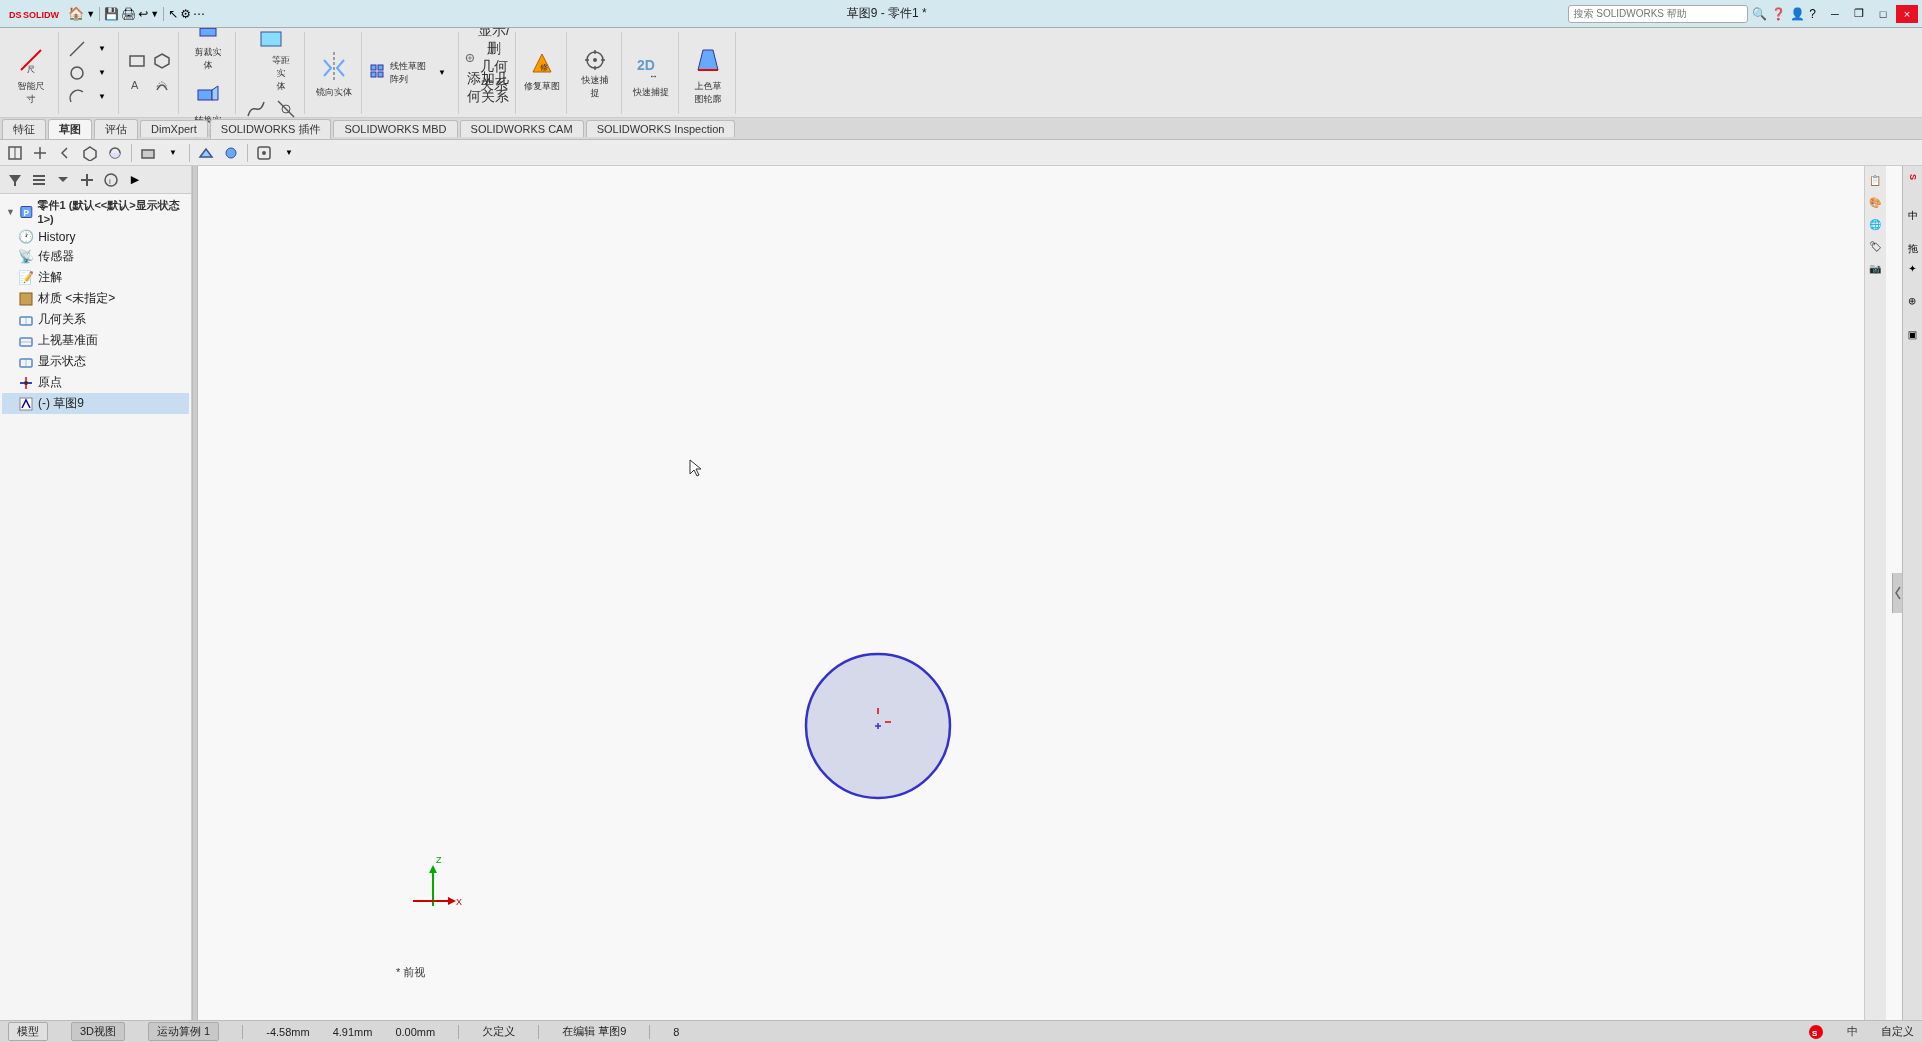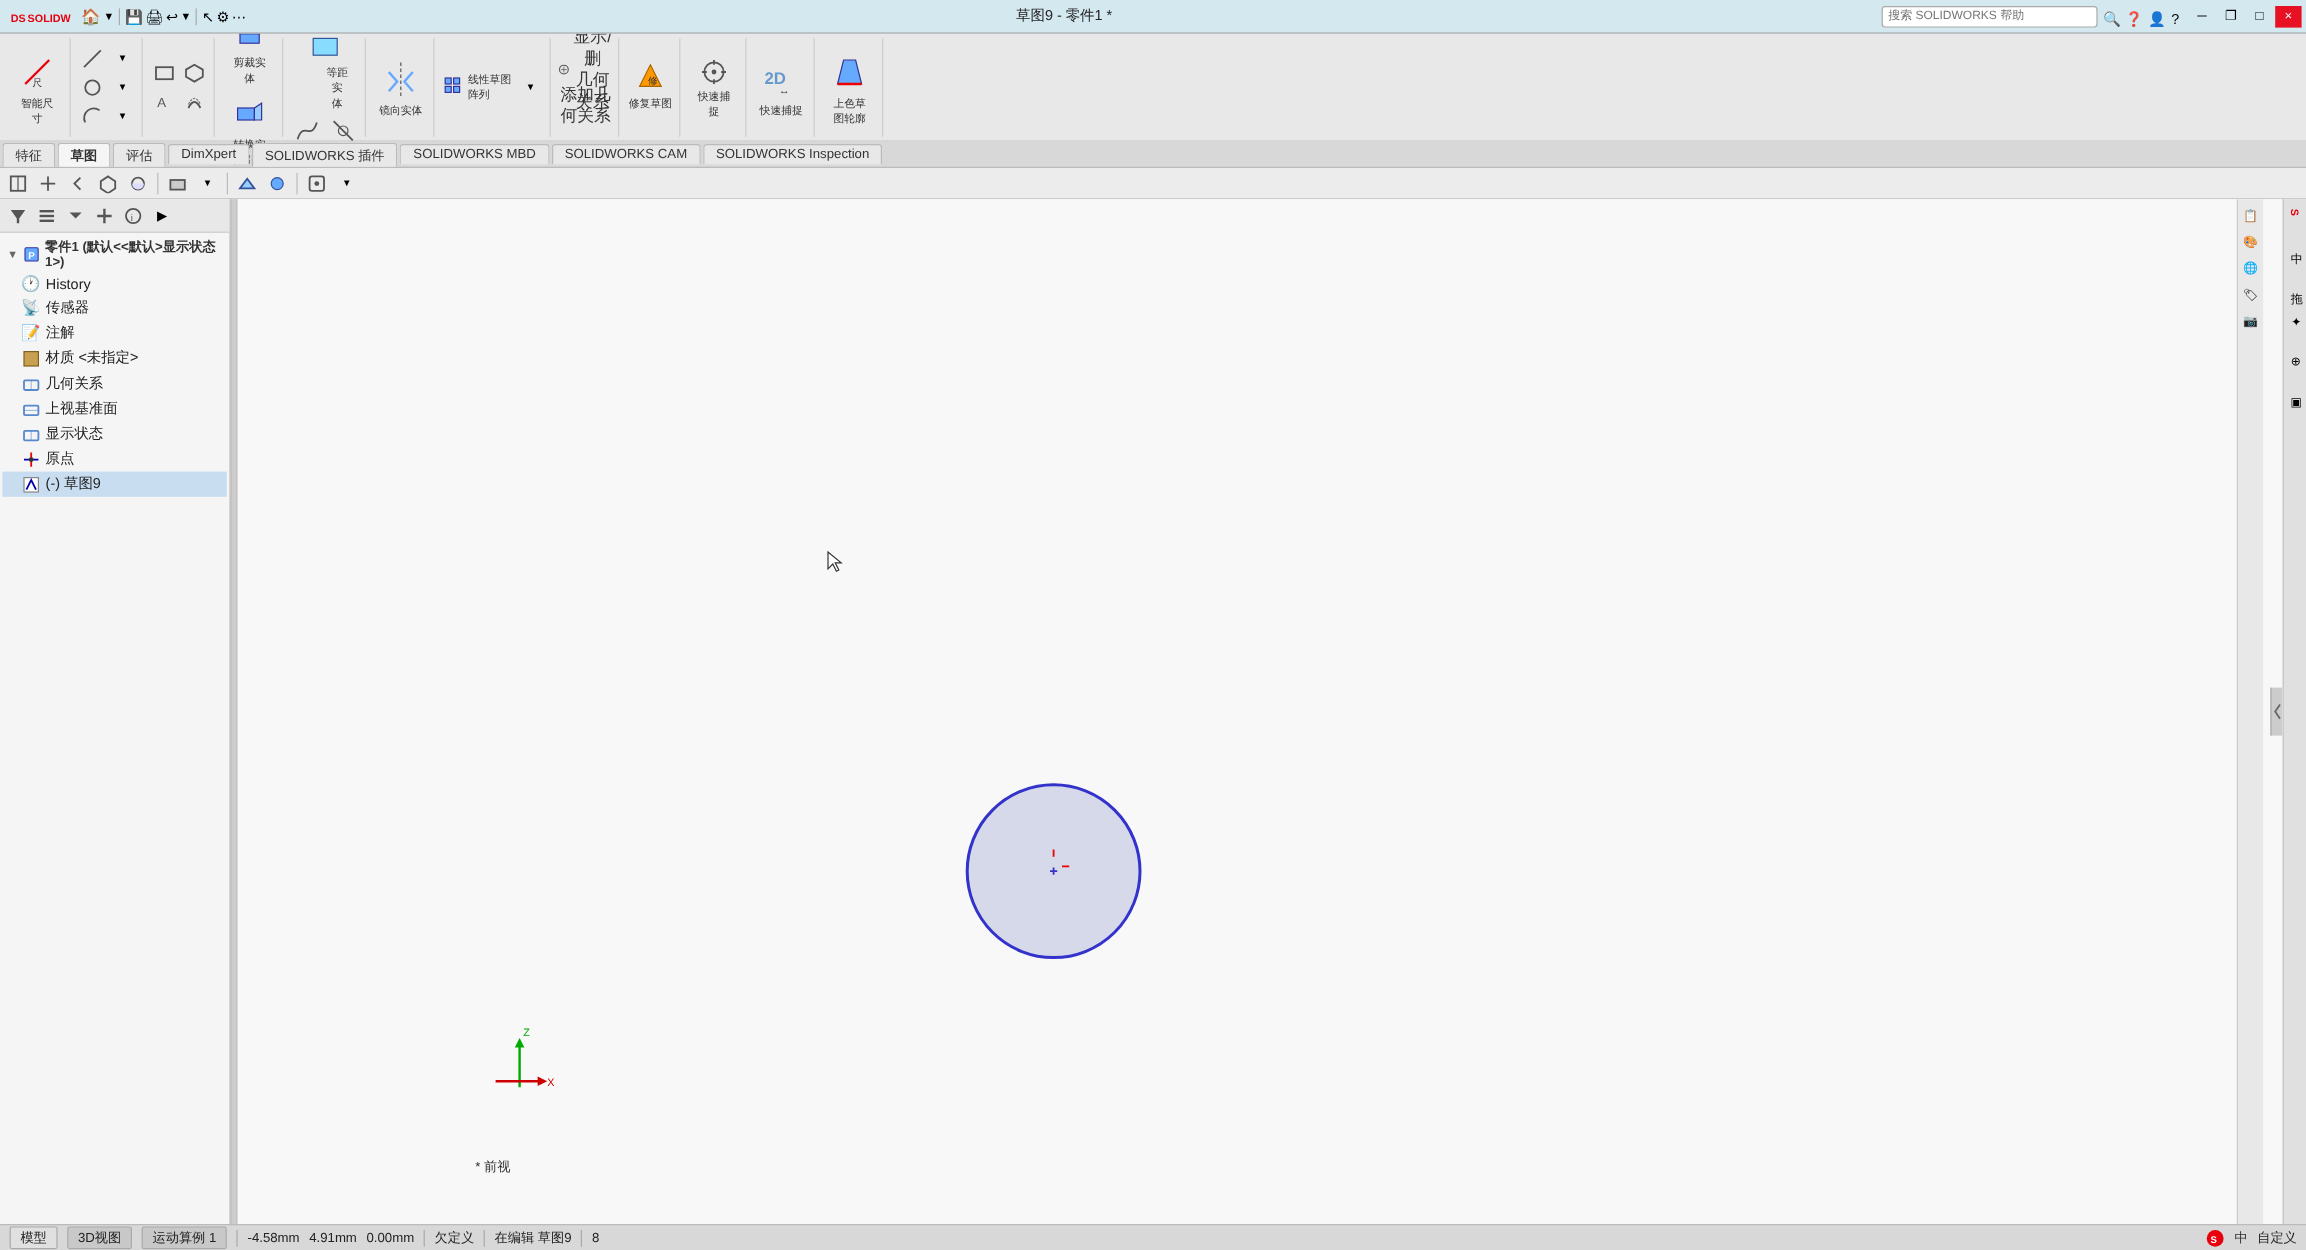--- a/index.html
+++ b/index.html
@@ -49,21 +49,21 @@
     .expand-arrow { font-size: 9px; color: #666; }
 
     
     #viewport { flex: 1; background: #f8f8f8; position: relative; overflow: hidden; }
 
     
     #right-sidebar { width: 20px; background: #e0e0e0; border-left: 1px solid #bbb; display: flex; flex-direction: column; align-items: center; padding-top: 4px; gap: 3px; }
     .rs-btn { width: 16px; height: 30px; cursor: pointer; border-radius: 2px; display: flex; align-items: center; justify-content: center; writing-mode: vertical-lr; font-size: 9px; }
 
     
-    #statusbar { height: 22px; background: #d8d8d8; border-top: 1px solid #bbb; display: flex; align-items: center; padding: 1px 8px; gap: 8px; font-size: 11px; color: #222; }
+    #statusbar { height: 22px; background: #d8d8d8; border-top: 1px solid #bbb; display: flex; align-items: center; padding: 1px 8px; gap: 23px; font-size: 11px; color: #222; }
     .status-tab { padding: 1px 8px; cursor: pointer; background: #c8c8c8; border: 1px solid #aaa; border-radius: 2px; }
     .status-tab.active { background: #e0e0e0; }
     .status-sep { width: 1px; height: 14px; background: #aaa; }
     .status-val { color: #222; }
 
     
     #resize-handle { width: 6px; background: #ccc; cursor: col-resize; border-left: 1px solid #bbb; border-right: 1px solid #bbb; }
 
     
     #sketch-svg { position: absolute; left: 580px; top: 460px; }
@@ -95,21 +95,21 @@
     <span style="cursor:pointer;font-size:12px;">💾</span>
     <span style="cursor:pointer;font-size:12px;">🖨</span>
     <span style="cursor:pointer;font-size:12px;">↩</span>
     <span style="cursor:pointer;font-size:9px;">▼</span>
     <span style="width:1px;height:14px;background:#aaa;margin:0 2px;"></span>
     <span style="cursor:pointer;font-size:12px;">↖</span>
     <span style="cursor:pointer;font-size:12px;">⚙</span>
     <span style="cursor:pointer;font-size:12px;">⋯</span>
   </div>
   <div class="title-text">草图9 - 零件1 *</div>
-  <div style="display:flex;align-items:flex-end;gap:4px;margin-right:8px;">
+  <div style="display:flex;align-items:center;gap:4px;margin-right:8px;">
     <input type="text" style="width: 180px; height: 18px; font-size: 10px; padding: 0px 4px; border: 1px solid rgb(170, 170, 170); border-radius: 3px;" placeholder="搜索 SOLIDWORKS 帮助">
     <span style="cursor:pointer;font-size:12px;">🔍</span>
     <span style="cursor:pointer;font-size:12px;">❓</span>
     <span style="cursor:pointer;font-size:12px;">👤</span>
     <span style="cursor:pointer;font-size:12px;">?</span>
   </div>
   <div class="win-btns">
     <button class="win-btn">─</button>
     <button class="win-btn">❐</button>
     <button class="win-btn">□</button>

